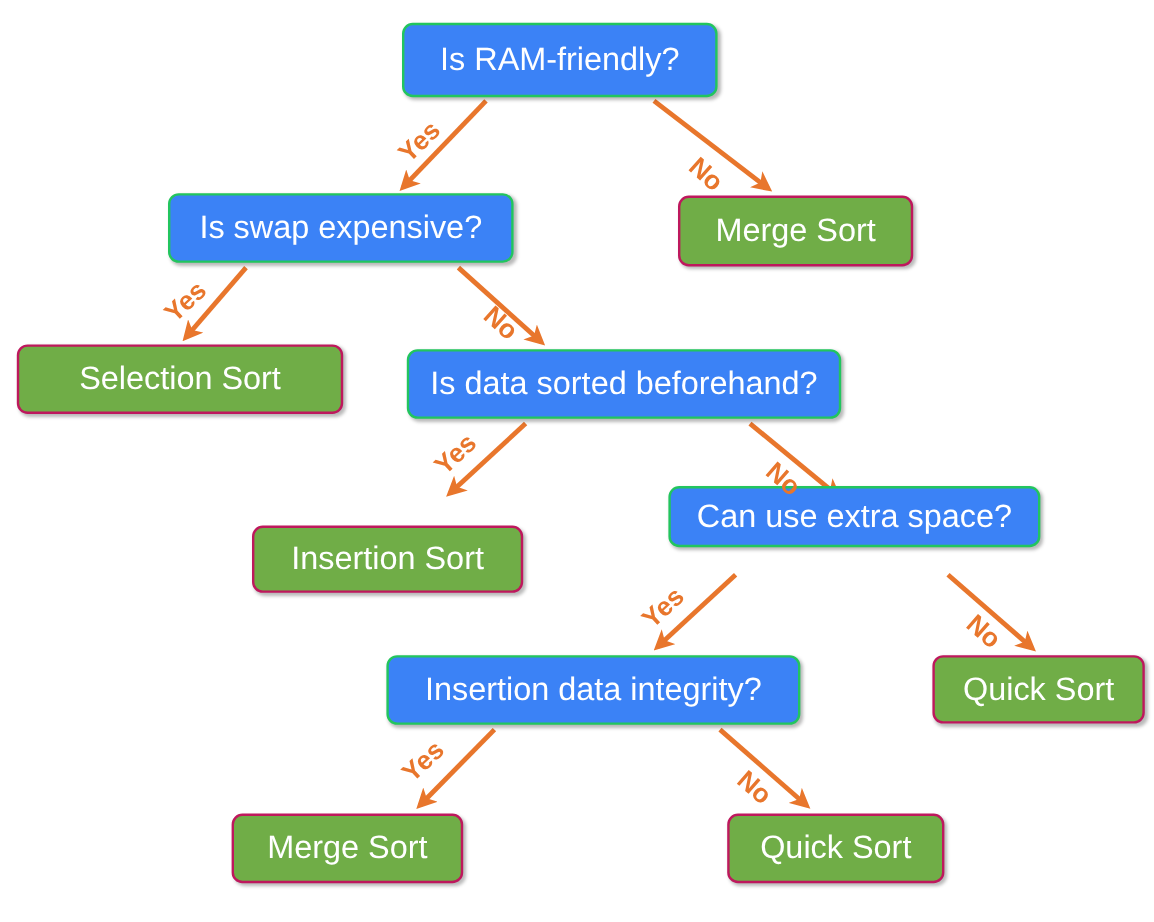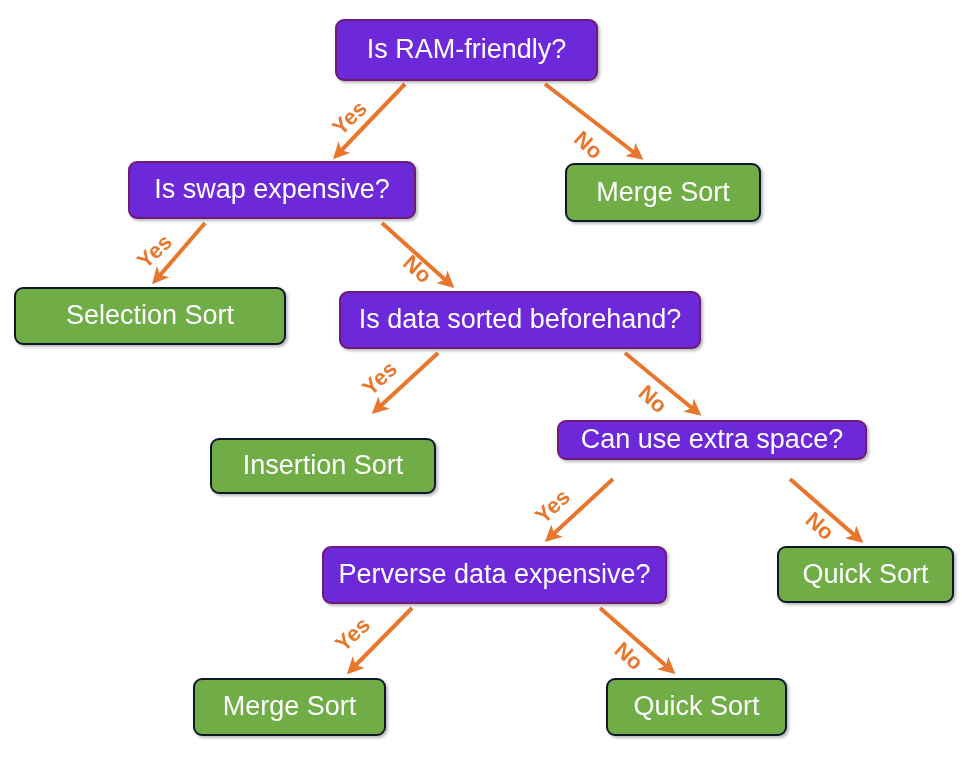--- a/index.html
+++ b/index.html
@@ -32,27 +32,27 @@
     align-items: center;
     justify-content: center;
     border-radius: 9px;
     color: #ffffff;
     text-align: center;
     line-height: 1.1;
     white-space: nowrap;
     box-shadow: 2px 2px 3px rgba(0,0,0,0.28);
   }
   .node.decision {
-    background: #6d28d9;
-    border: 2px solid #701a75;
+    background: #3b82f6;
+    border: 2px solid #22c55e;
     font-size: 27px;
   }
   .node.leaf {
     background: #70ad47;
-    border: 2px solid #0f172a;
+    border: 2px solid #be185d;
     font-size: 27px;
   }
   .edge-label {
     position: absolute;
     color: #e8762c;
     font-size: 22px;
     font-weight: 700;
     white-space: nowrap;
     transform-origin: 0 0;
     letter-spacing: 0px;
@@ -79,40 +79,40 @@
         <line x1="790" y1="479" x2="860" y2="540" stroke="#E8762C" stroke-width="4" marker-end="url(#arrowhead)"></line>
         <line x1="412" y1="608" x2="350" y2="671" stroke="#E8762C" stroke-width="4" marker-end="url(#arrowhead)"></line>
         <line x1="600" y1="608" x2="672" y2="671" stroke="#E8762C" stroke-width="4" marker-end="url(#arrowhead)"></line>
       </g>
   </svg>
 
   <div id="nodes-layer">
       <div class="node decision" style="left: 335px; top: 19px; width: 263px; height: 62px;">
         <span>Is RAM-friendly?</span>
       </div>
-      <div class="node decision" style="left: 128px; top: 161px; width: 288px; height: 58px;">
+      <div class="node decision" style="left: 140px; top: 161px; width: 288px; height: 58px;">
         <span>Is swap expensive?</span>
       </div>
       <div class="node leaf" style="left: 565px; top: 163px; width: 196px; height: 59px;">
         <span>Merge Sort</span>
       </div>
       <div class="node leaf" style="left: 14px; top: 287px; width: 272px; height: 58px;">
         <span>Selection Sort</span>
       </div>
       <div class="node decision" style="left: 339px; top: 291px; width: 362px; height: 58px;">
         <span>Is data sorted beforehand?</span>
       </div>
       <div class="node leaf" style="left: 210px; top: 438px; width: 226px; height: 56px;">
         <span>Insertion Sort</span>
       </div>
-      <div class="node decision" style="left: 557px; top: 420px; width: 310px; height: 40px;">
+      <div class="node decision" style="left: 557px; top: 405px; width: 310px; height: 51px;">
         <span>Can use extra space?</span>
       </div>
       <div class="node decision" style="left: 322px; top: 546px; width: 345px; height: 58px;">
-        <span>Perverse data expensive?</span>
+        <span>Insertion data integrity?</span>
       </div>
       <div class="node leaf" style="left: 777px; top: 546px; width: 177px; height: 57px;">
         <span>Quick Sort</span>
       </div>
       <div class="node leaf" style="left: 193px; top: 678px; width: 193px; height: 58px;">
         <span>Merge Sort</span>
       </div>
       <div class="node leaf" style="left: 606px; top: 678px; width: 181px; height: 58px;">
         <span>Quick Sort</span>
       </div>

